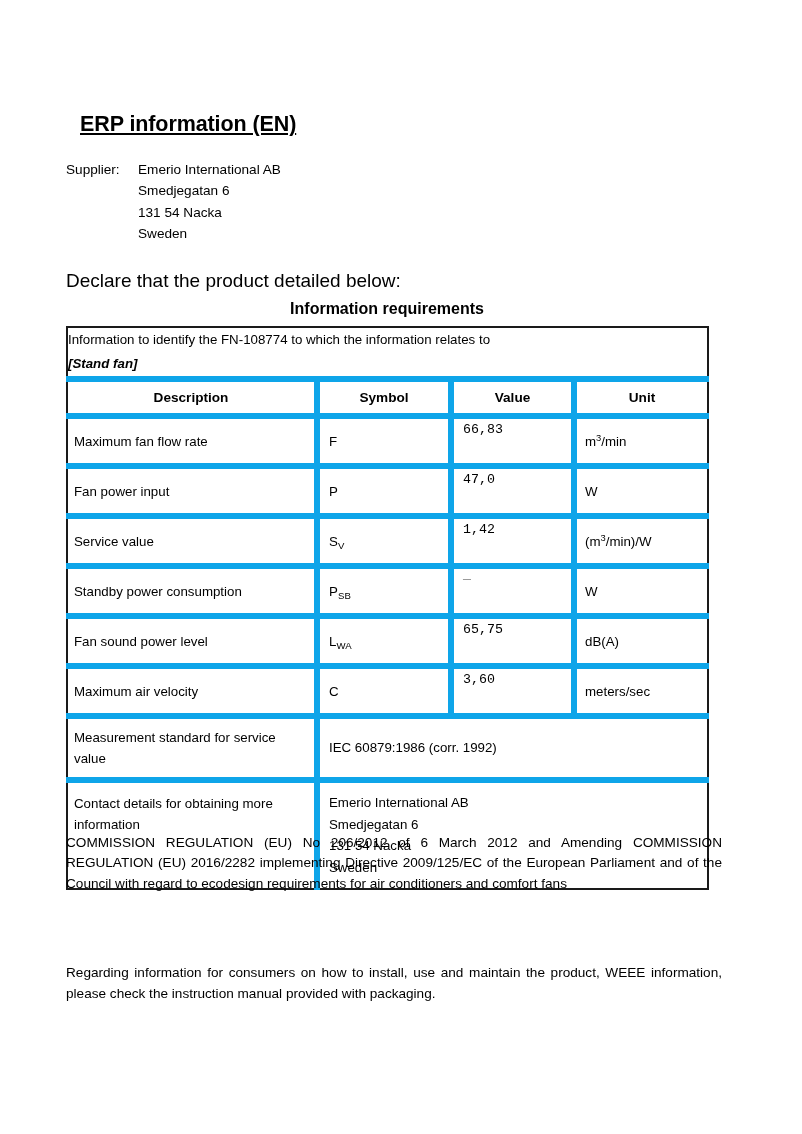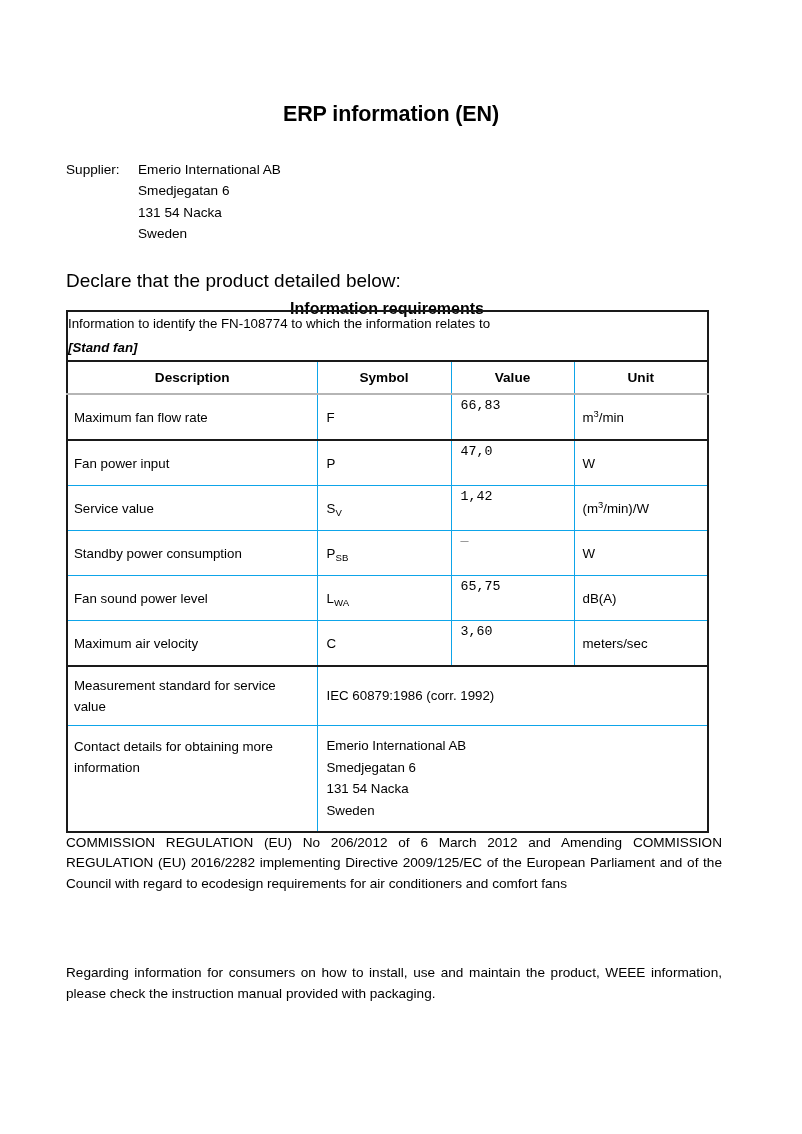--- a/index.html
+++ b/index.html
@@ -25,29 +25,29 @@
   }
   .content {
     position: absolute;
     left: 66px;
     top: 0;
     width: 642px;
   }
 
   
   .doc-title {
-    text-align: center;
     font-size: 21.5px;
     font-weight: bold;
     letter-spacing: -0.1px;
-    margin: 4px;
+    margin: 14px;
     position: absolute;
     left: 0;
     top: 98px;
     width: 642px;
+    text-decoration: underline;
   }
 
   
   .supplier-block {
     position: absolute;
     left: 0;
     top: 147px;
     width: 642px;
     font-size: 13.6px;
     line-height: 21.4px;
@@ -85,28 +85,28 @@
     text-align: center;
     font-size: 16px;
     font-weight: bold;
     line-height: 20px;
   }
 
   
   .erp-table {
     position: absolute;
     left: 0;
-    top: 310px;
+    top: 326px;
     width: 641px;
     border-collapse: collapse;
     table-layout: fixed;
     font-size: 13.3px;
   }
   .erp-table td, .erp-table th {
-    border: 1px solid #0ea5e9;
+    border: 6px solid #0ea5e9;
     padding: 0;
     vertical-align: middle;
     font-weight: normal;
     text-align: left;
   }
 
   
   .ident-cell {
     text-align: center;
     font-weight: bold;

